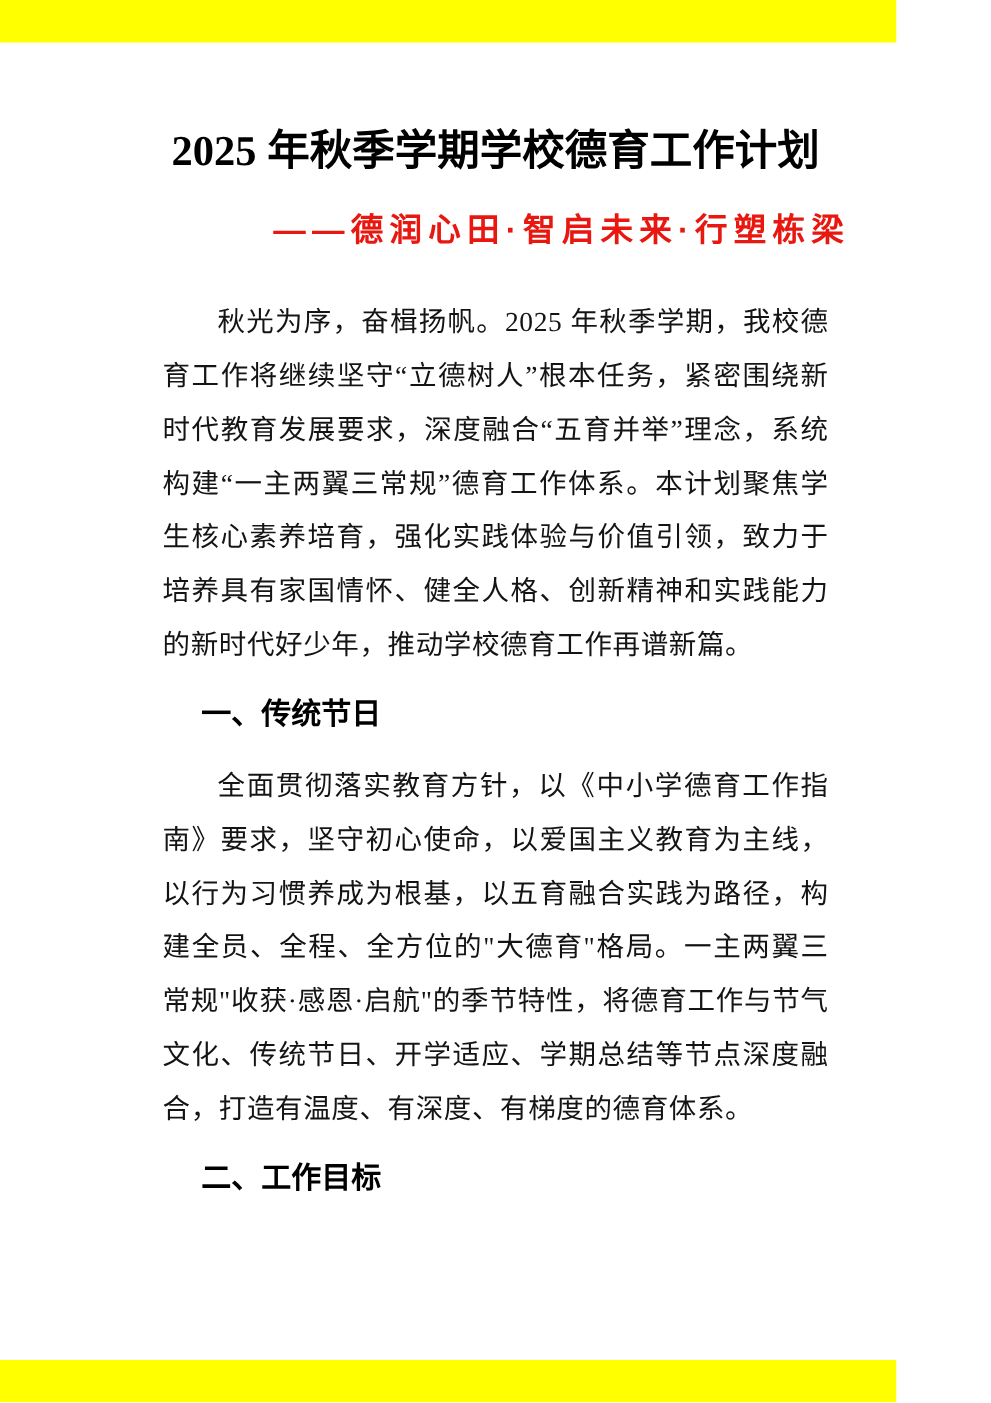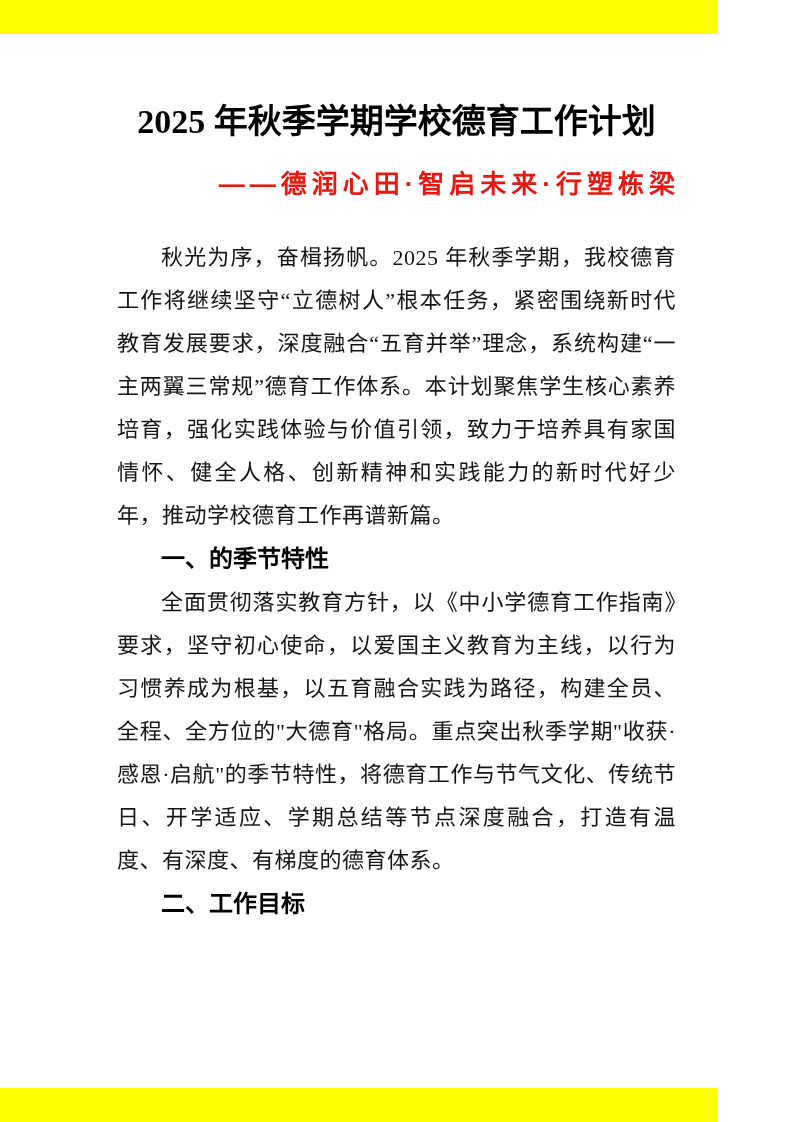--- a/index.html
+++ b/index.html
@@ -42,21 +42,21 @@
     font-size: 26px;
     font-weight: bold;
     line-height: 36px;
     letter-spacing: 5px;
     text-align: right;
     color: #e8170f;
     white-space: nowrap;
     font-family: "Liberation Sans", "DejaVu Sans", sans-serif;
   }
   .body-para {
-    margin: 4px;
+    margin: 17px;
     font-size: 22px;
     line-height: 43px;
     text-align: justify;
     text-justify: inter-character;
     text-indent: 2em;
     letter-spacing: 0.5px;
     color: #141414;
   }
   .body-para.intro { margin-top: 34px; }
   .sec-heading {
@@ -86,22 +86,22 @@
 
 <div class="page">
   <div class="band band-top"></div>
 
   <div class="content">
     <h1 class="doc-title">2025 年秋季学期学校德育工作计划</h1>
     <h2 class="doc-subtitle">——德润心田·智启未来·行塑栋梁</h2>
 
     <p class="body-para intro">秋光为序，奋楫扬帆。2025 年秋季学期，我校德育工作将继续坚守“立德树人”根本任务，紧密围绕新时代教育发展要求，深度融合“五育并举”理念，系统构建“一主两翼三常规”德育工作体系。本计划聚焦学生核心素养培育，强化实践体验与价值引领，致力于培养具有家国情怀、健全人格、创新精神和实践能力的新时代好少年，推动学校德育工作再谱新篇。</p>
 
-    <h3 class="sec-heading">一、的季节特性</h3>
-    <p class="body-para">全面贯彻落实教育方针，以《中小学德育工作指南》要求，坚守初心使命，以爱国主义教育为主线，以行为习惯养成为根基，以五育融合实践为路径，构建全员、全程、全方位的"大德育"格局。重点突出秋季学期"收获·感恩·启航"的季节特性，将德育工作与节气文化、传统节日、开学适应、学期总结等节点深度融合，打造有温度、有深度、有梯度的德育体系。</p>
+    <h3 class="sec-heading">一、传统节日</h3>
+    <p class="body-para">全面贯彻落实教育方针，以《中小学德育工作指南》要求，坚守初心使命，以爱国主义教育为主线，以行为习惯养成为根基，以五育融合实践为路径，构建全员、全程、全方位的"大德育"格局。一主两翼三常规"收获·感恩·启航"的季节特性，将德育工作与节气文化、传统节日、开学适应、学期总结等节点深度融合，打造有温度、有深度、有梯度的德育体系。</p>
 
     <h3 class="sec-heading">二、工作目标</h3>
   </div>
 
   <div class="page-footer">1 / 10</div>
 
   <div class="band band-bottom"></div>
 </div>
 
 </body></html>

